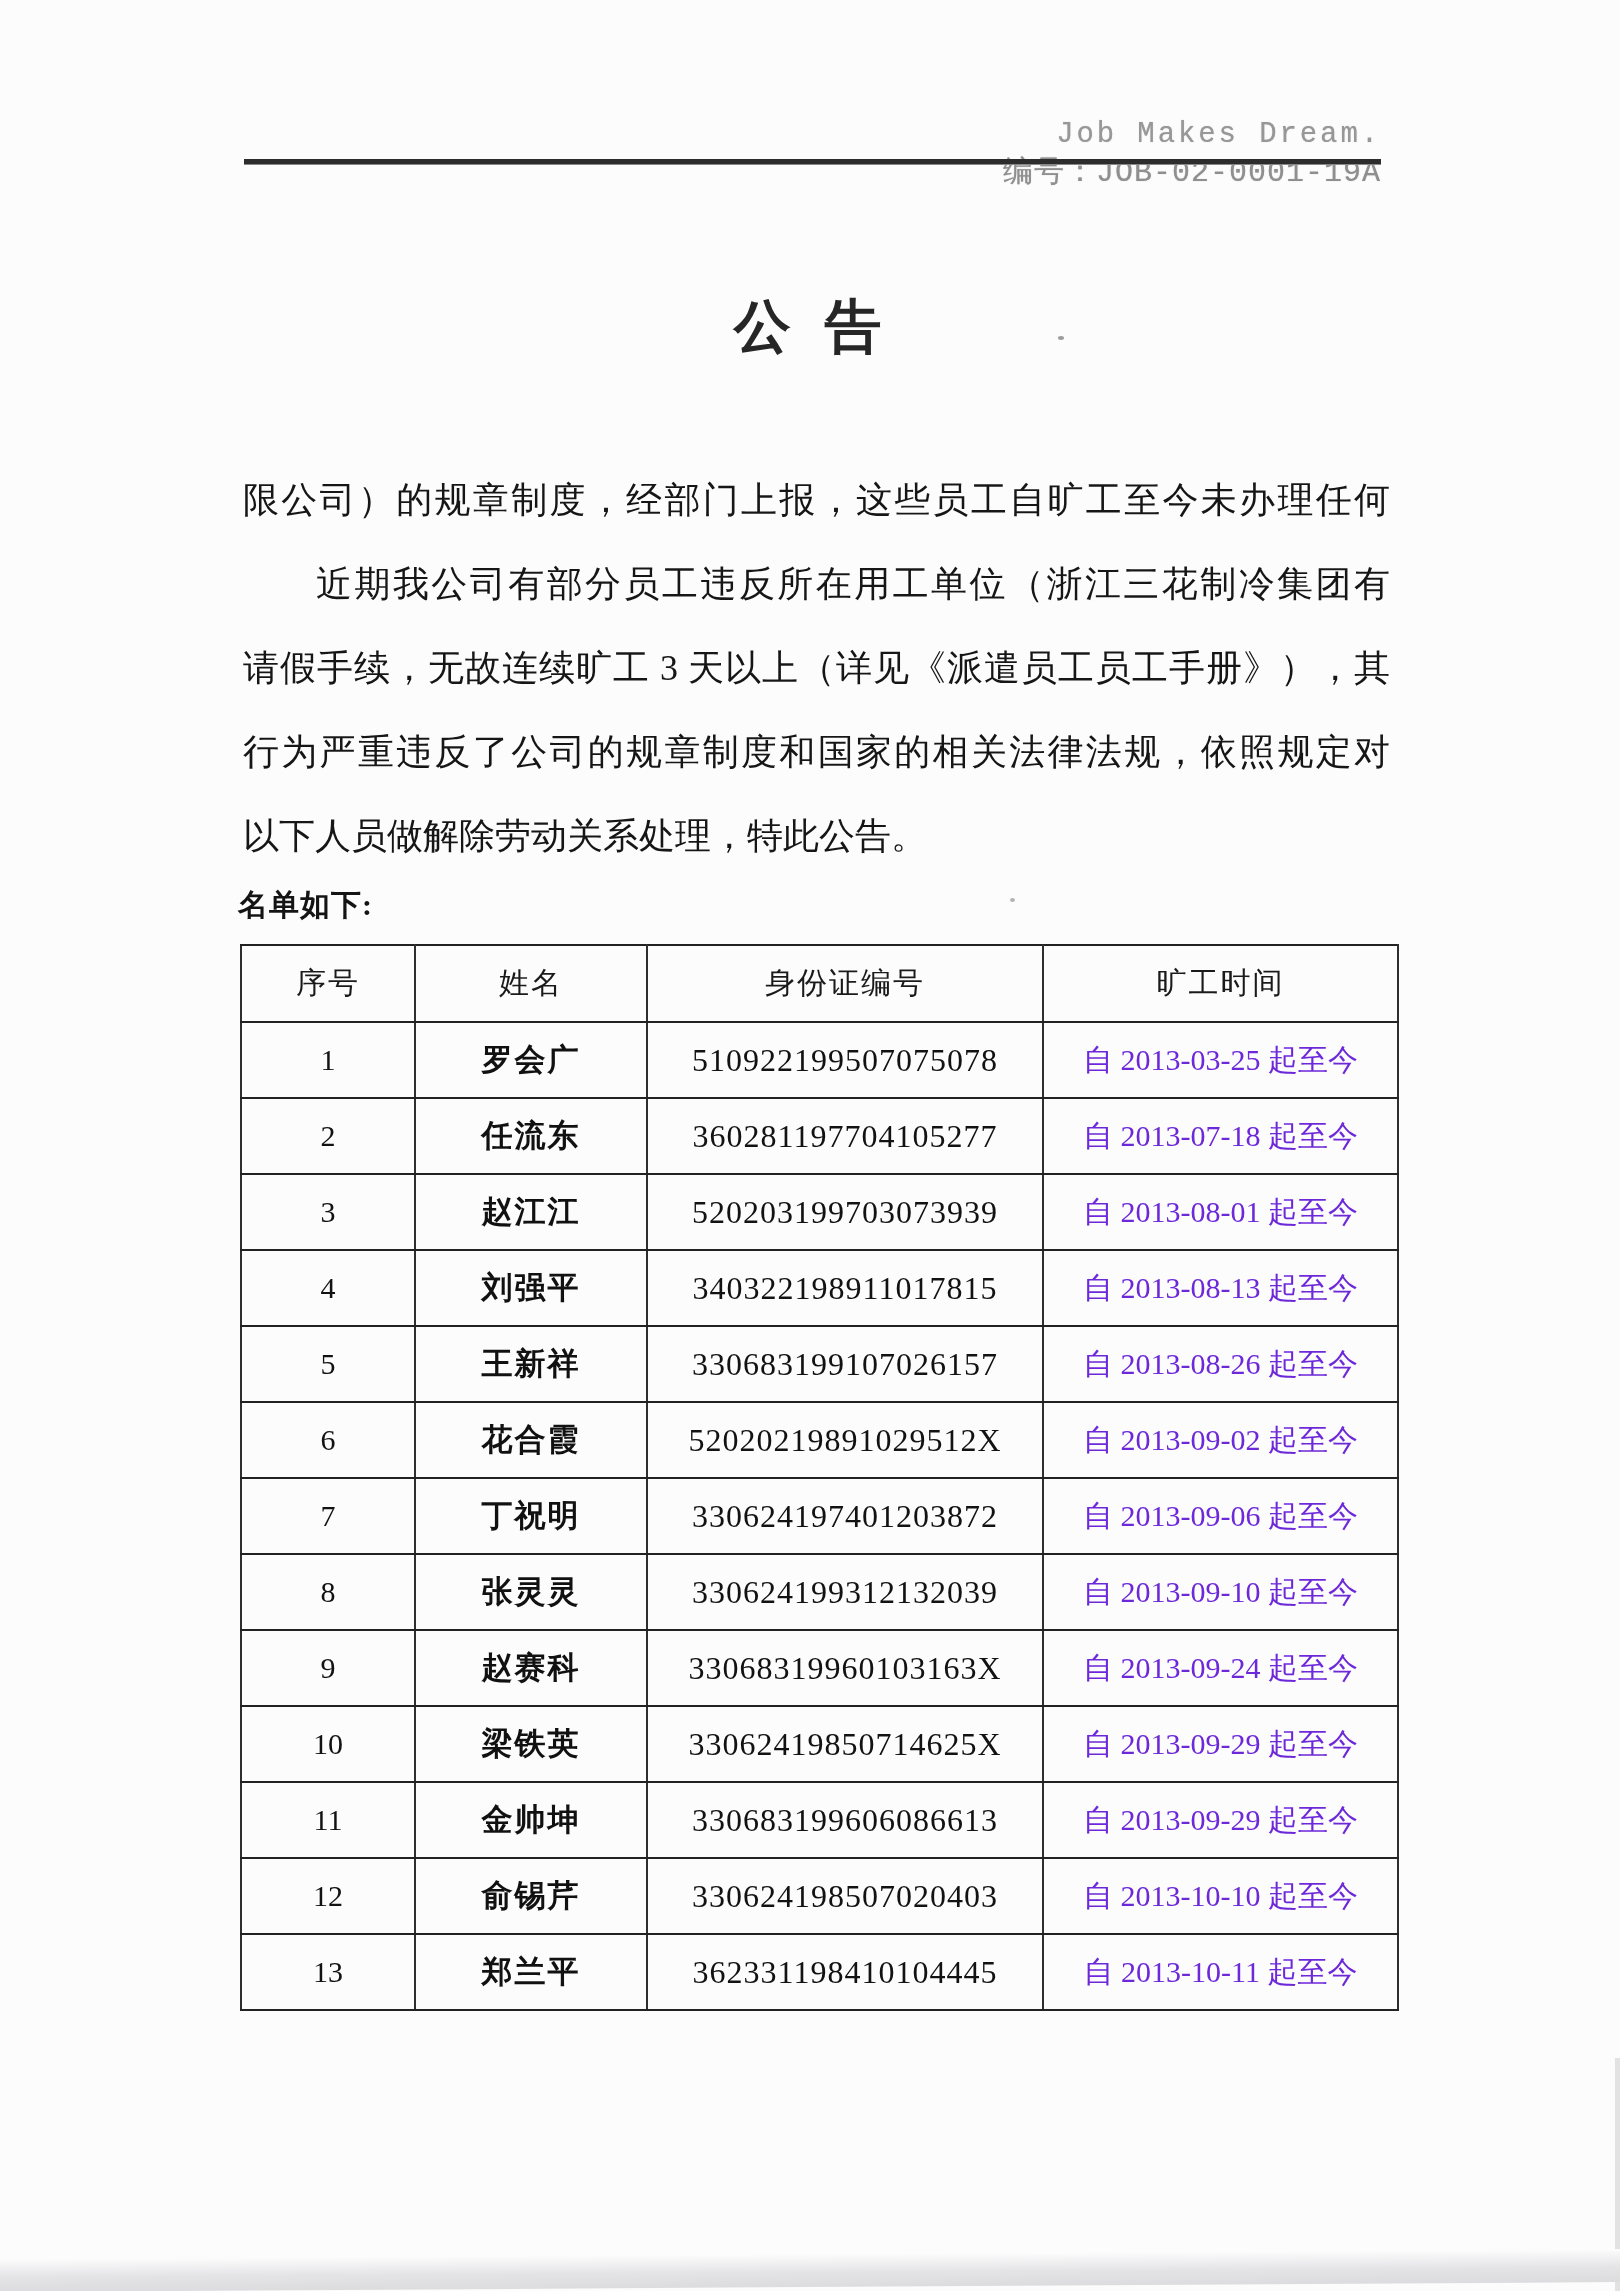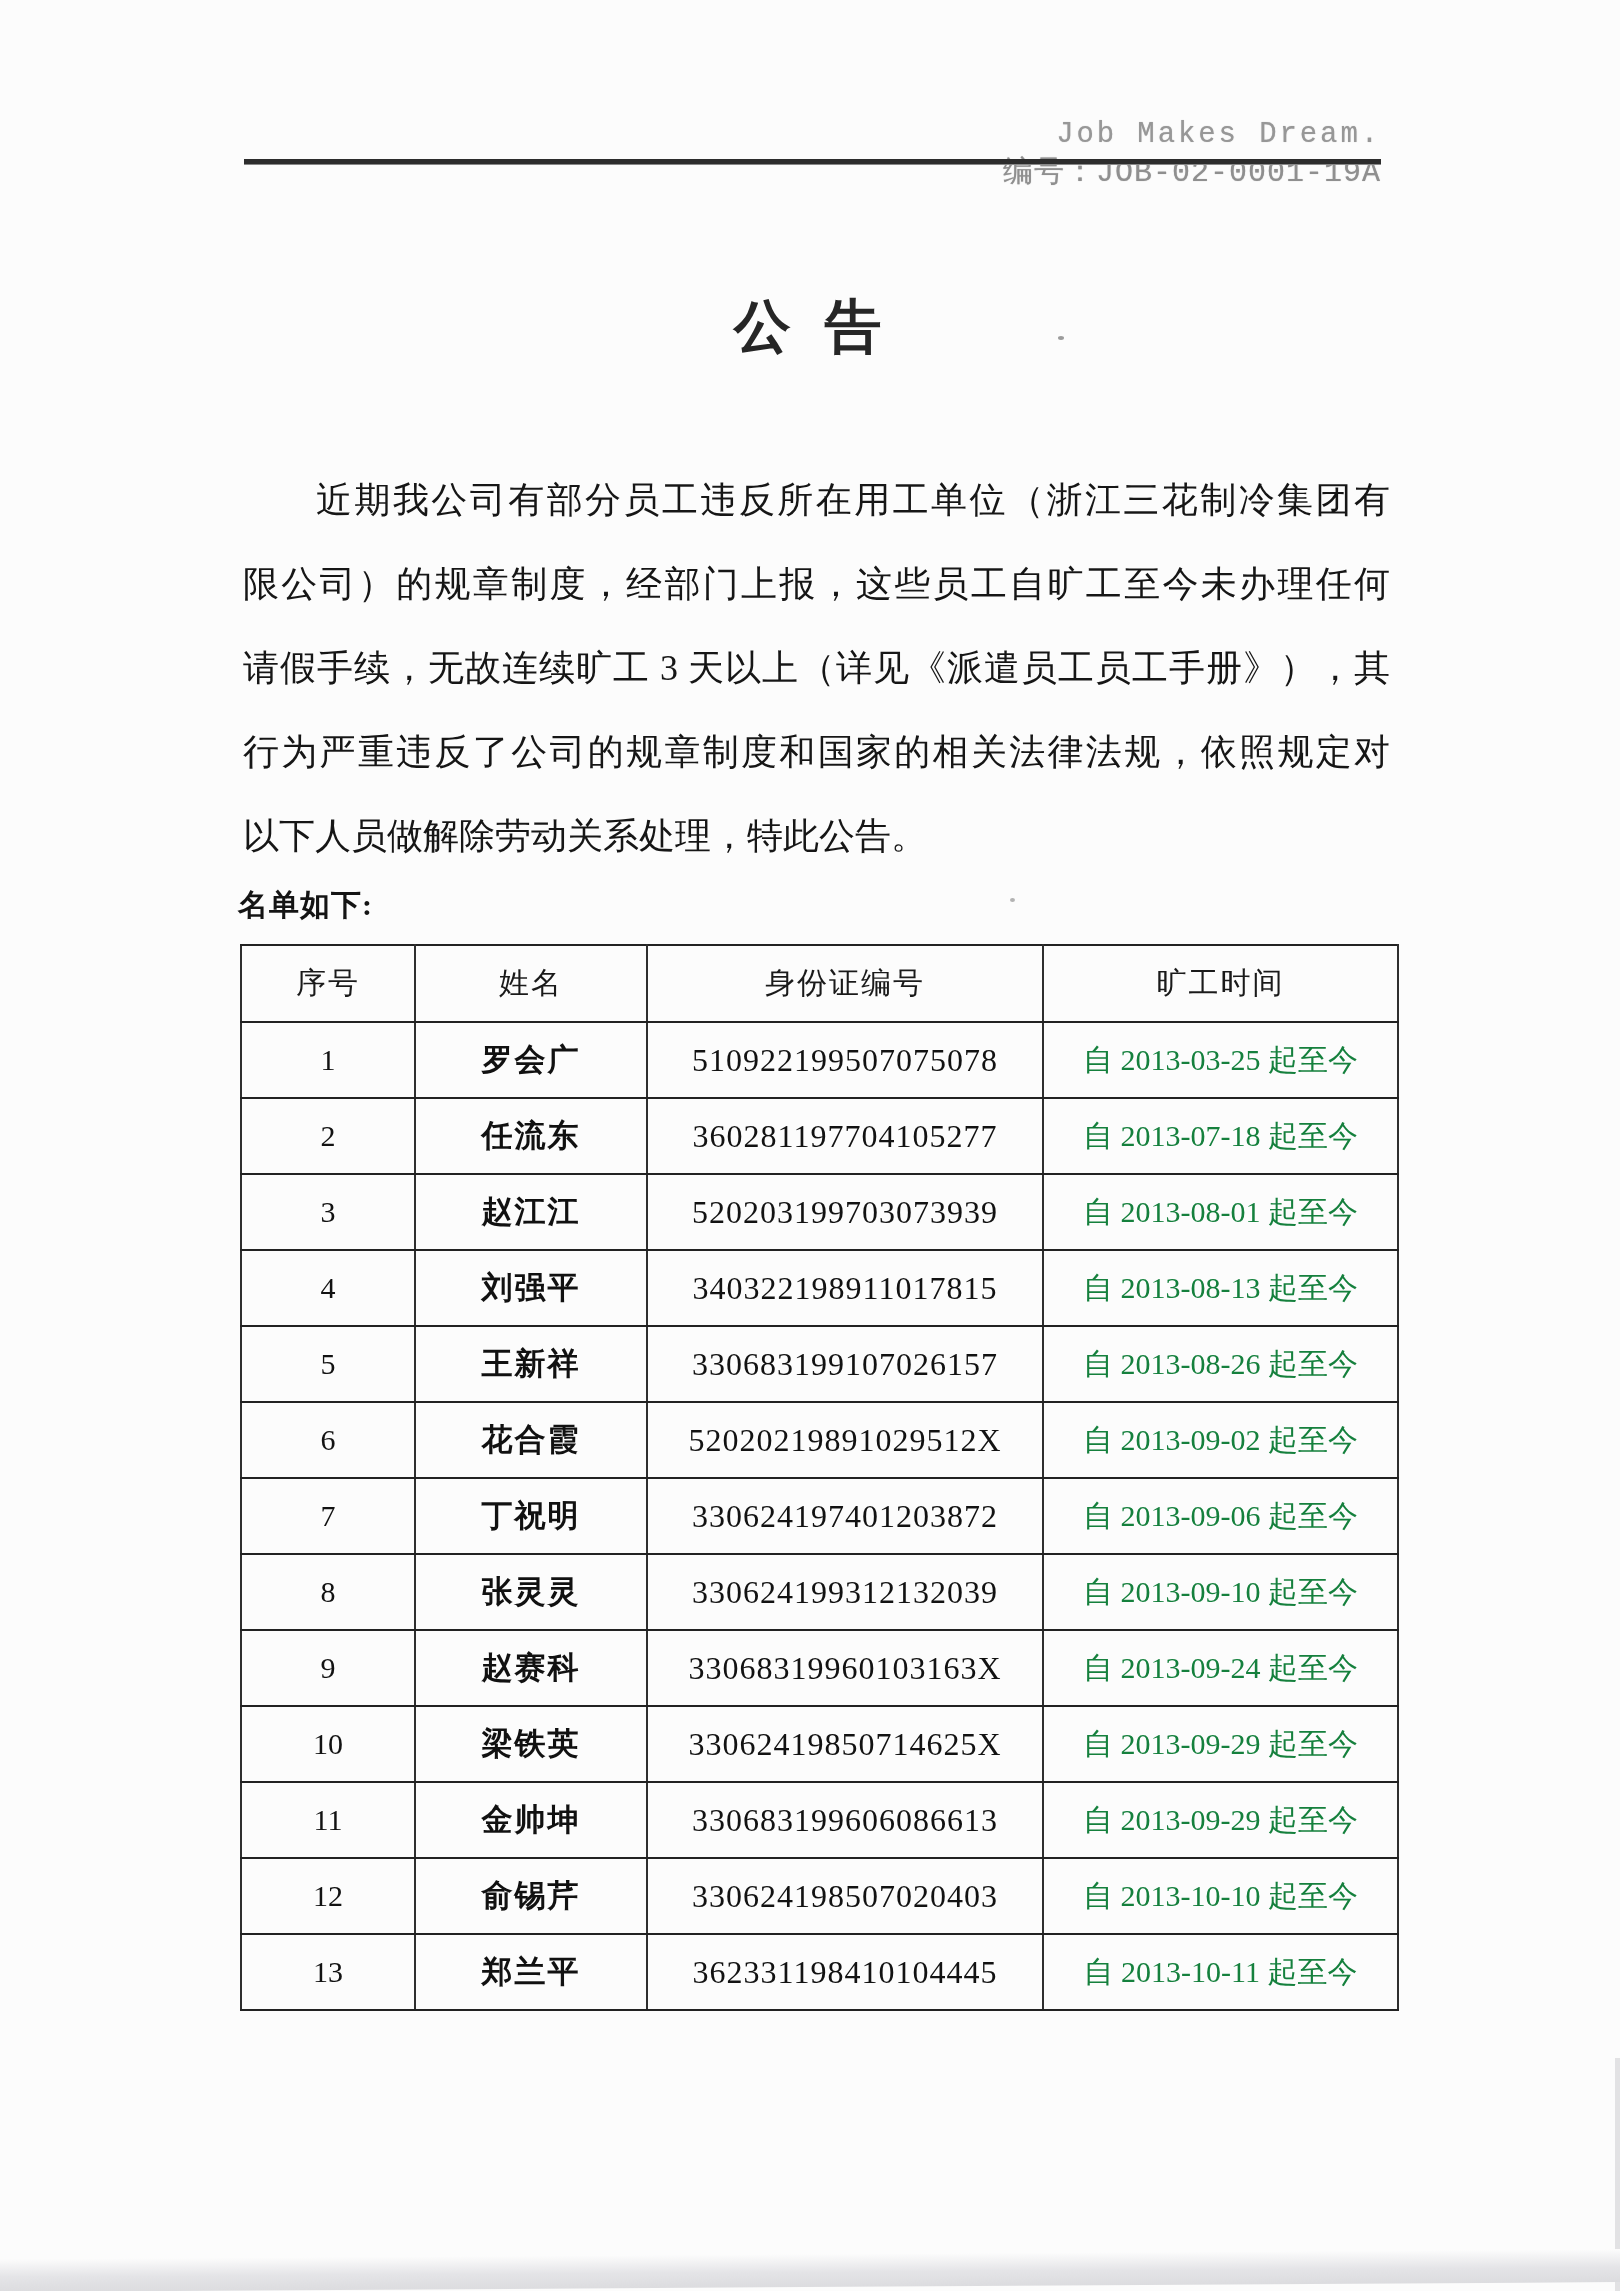--- a/index.html
+++ b/index.html
@@ -110,21 +110,21 @@
     font-size: 30px;
     font-weight: 400;
     letter-spacing: 2px;
     color: #1a1a1a;
     border-radius: 19px;
   }
   table.roster td { height: 76px; }
   td.c-idx  { font-size: 30px; color: #121212; }
   td.c-name { font-size: 31px; font-weight: 600; letter-spacing: 2px; color: #111; }
   td.c-id   { font-size: 32px; letter-spacing: 1px; color: #121212; }
-  td.c-per  { font-size: 30px; color: #15803d; }
+  td.c-per  { font-size: 30px; color: #6d28d9; }
   
   .bottom-shadow {
     position: absolute;
     left: 0; bottom: 0;
     width: 1620px; height: 33px;
     background: linear-gradient(180deg, #fcfcfc 0%, #e4e4e7 55%, #dcdcdf 100%);
     transform: skewY(-0.35deg);
     transform-origin: left bottom;
   }
   .right-shadow {
@@ -144,22 +144,22 @@
     <span class="hdr-docnum">编号：JOB-02-0001-19A</span>
   </div>
   <div class="hdr-rule"></div>
 
   <div class="doc-title">公 告</div>
 
   <div class="speck speck-a"></div>
   <div class="speck speck-b"></div>
 
   <div class="body-block">
+    <div class="body-line">限公司）的规章制度，经部门上报，这些员工自旷工至今未办理任何</div>
     <div class="body-line first">近期我公司有部分员工违反所在用工单位（浙江三花制冷集团有</div>
-    <div class="body-line">限公司）的规章制度，经部门上报，这些员工自旷工至今未办理任何</div>
     <div class="body-line">请假手续，无故连续旷工 3 天以上（详见《派遣员工员工手册》），其</div>
     <div class="body-line">行为严重违反了公司的规章制度和国家的相关法律法规，依照规定对</div>
     <div class="body-line last">以下人员做解除劳动关系处理，特此公告。</div>
   </div>
 
   <div class="list-label">名单如下:</div>
 
   <div class="tbl-wrap">
     <table class="roster">
       <colgroup>

